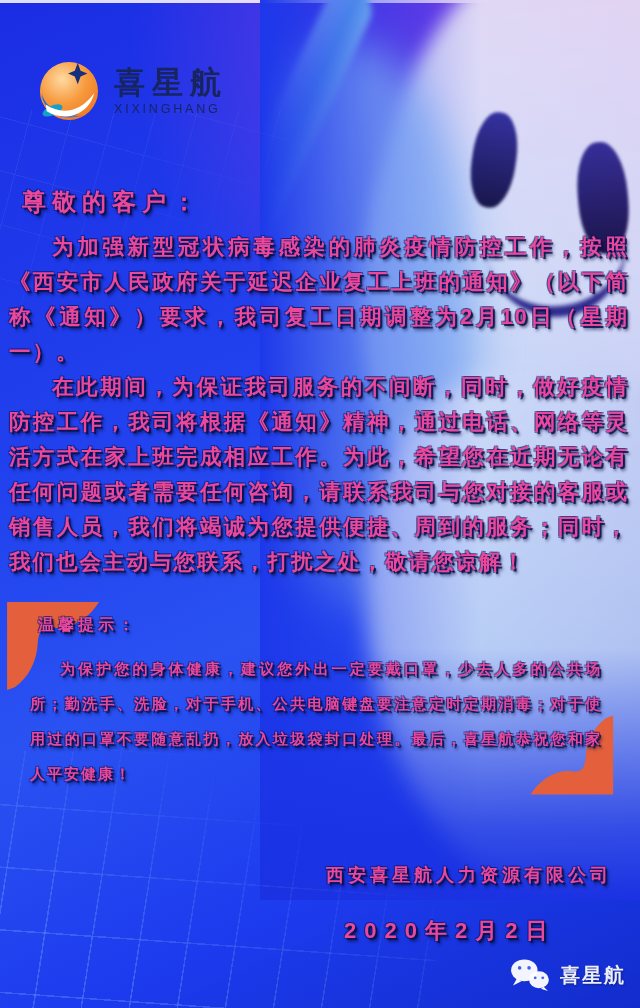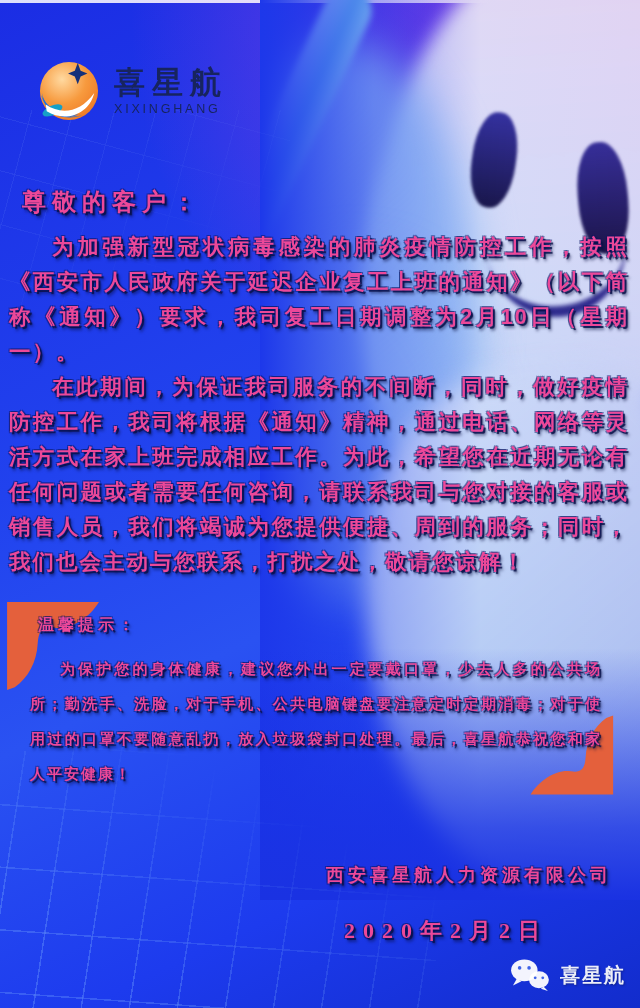--- a/index.html
+++ b/index.html
@@ -67,21 +67,21 @@
     text-shadow:-1px -1px 0 rgba(10,22,100,.5),1px -1px 0 rgba(10,22,100,.5),
       -1px 1px 0 rgba(10,22,100,.5),2px 2px 1px rgba(8,16,72,.95),3px 4px 3px rgba(6,12,60,.5);}
   .greeting{top:186px;left:22px;font-size:24px;letter-spacing:6px;}
   .bodytext{top:230px;left:9px;width:620px;}
   .bodytext p{margin:0;font-size:21.5px;line-height:35px;letter-spacing:2px;
     text-align:justify;text-indent:2em;}
   .tip-head{top:615px;left:38px;font-size:16px;letter-spacing:4px;}
   .tip-body{top:651px;left:30px;width:572px;font-size:15px;line-height:35px;
     letter-spacing:2px;text-align:justify;text-indent:2em;}
   .signature{top:856px;right:28px;font-size:18px;letter-spacing:4px;margin-top:7px;}
-  .datetext{top:916px;left:344px;font-size:22px;letter-spacing:8px;font-family:Liberation Serif, serif;}
+  .datetext{top:916px;left:344px;font-size:22px;letter-spacing:8px;}
 
   
   .br-tl{top:601px;left:6px;width:96px;height:90px;}
   .br-br{top:711px;right:26px;width:86px;height:88px;transform:rotate(180deg);}
 
   
   .watermark{bottom:16px;right:14px;display:flex;align-items:center;gap:9px;}
   .wm-label{font-size:20px;font-weight:bold;color:rgba(255,255,255,.92);letter-spacing:2px;
     text-shadow:1px 1px 2px rgba(10,20,80,.5);}
 </style>

